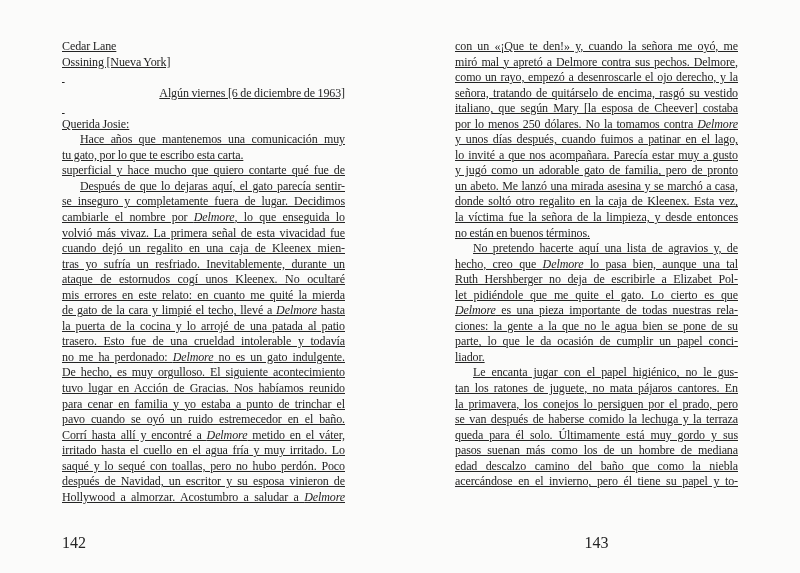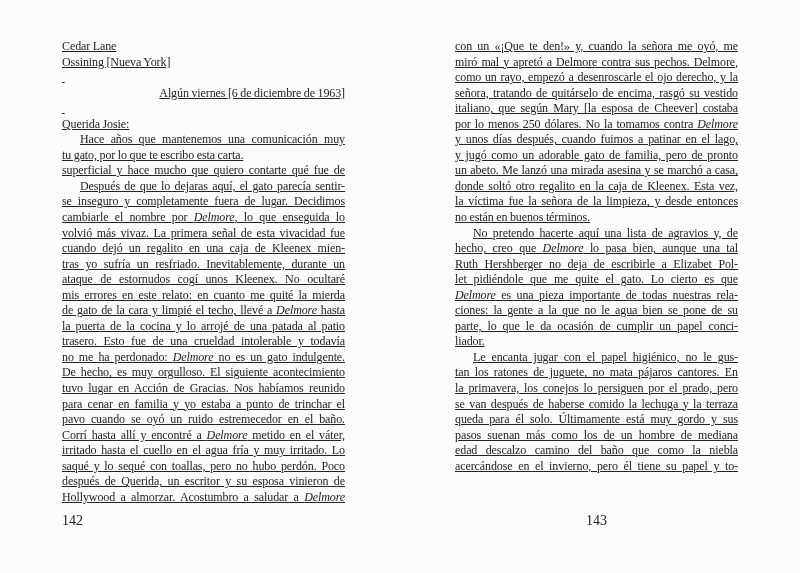--- a/index.html
+++ b/index.html
@@ -46,23 +46,23 @@
     text-decoration: underline;
   }
   .line.j { white-space: normal; }
   .line.end   { text-align: left;  text-align-last: left; }
   .line.left  { text-align: left;  text-align-last: left; }
   .line.right { text-align: right; text-align-last: right; }
   .line.indent { text-indent: 18px; }
   .line.empty  { text-align-last: left; }
   .page-number {
     position: absolute;
-    top: 514px;
+    top: 536px;
     width: 283px;
-    font-size: 14px;
+    font-size: 16px;
     line-height: 14px;
   }
   .page-left  .page-number { left: 62px; text-align: left; }
   .page-right .page-number { left: 55px; text-align: center; }
   i { font-style: italic; }
 </style>
 </head>
 <body style="background: rgb(251, 251, 250);">
 
 <div class="spread" style="color: rgb(36, 36, 36);">
@@ -90,35 +90,36 @@
         <div class="line j">la puerta de la cocina y lo arrojé de una patada al patio</div>
         <div class="line j">trasero. Esto fue de una crueldad intolerable y todavía</div>
         <div class="line j">no me ha perdonado: <i>Delmore</i> no es un gato indulgente.</div>
         <div class="line j">De hecho, es muy orgulloso. El siguiente acontecimiento</div>
         <div class="line j">tuvo lugar en Acción de Gracias. Nos habíamos reunido</div>
         <div class="line j">para cenar en familia y yo estaba a punto de trinchar el</div>
         <div class="line j">pavo cuando se oyó un ruido estremecedor en el baño.</div>
         <div class="line j">Corrí hasta allí y encontré a <i>Delmore</i> metido en el váter,</div>
         <div class="line j">irritado hasta el cuello en el agua fría y muy irritado. Lo</div>
         <div class="line j">saqué y lo sequé con toallas, pero no hubo perdón. Poco</div>
-        <div class="line j">después de Querida, un escritor y su esposa vinieron de</div>
+        <div class="line j">después de Navidad, un escritor y su esposa vinieron de</div>
         <div class="line j">Hollywood a almorzar. Acostumbro a saludar a <i>Delmore</i></div>
       </div>
     <div class="page-number">142</div>
   </div>
 
   <div class="page page-right">
     <div class="page-body">
         <div class="line j">con un «¡Que te den!» y, cuando la señora me oyó, me</div>
         <div class="line j">miró mal y apretó a Delmore contra sus pechos. Delmore,</div>
         <div class="line j">como un rayo, empezó a desenroscarle el ojo derecho, y la</div>
         <div class="line j">señora, tratando de quitárselo de encima, rasgó su vestido</div>
         <div class="line j">italiano, que según Mary [la esposa de Cheever] costaba</div>
         <div class="line j">por lo menos 250 dólares. No la tomamos contra <i>Delmore</i></div>
         <div class="line j">y unos días después, cuando fuimos a patinar en el lago,</div>
+        <div class="line j">lo invité a que nos acompañara. Parecía estar muy a gusto</div>
         <div class="line j">y jugó como un adorable gato de familia, pero de pronto</div>
         <div class="line j">un abeto. Me lanzó una mirada asesina y se marchó a casa,</div>
         <div class="line j">donde soltó otro regalito en la caja de Kleenex. Esta vez,</div>
         <div class="line j">la víctima fue la señora de la limpieza, y desde entonces</div>
         <div class="line j end">no están en buenos términos.</div>
         <div class="line j indent">No pretendo hacerte aquí una lista de agravios y, de</div>
         <div class="line j">hecho, creo que <i>Delmore</i> lo pasa bien, aunque una tal</div>
         <div class="line j">Ruth Hershberger no deja de escribirle a Elizabet Pol-</div>
         <div class="line j">let pidiéndole que me quite el gato. Lo cierto es que</div>
         <div class="line j"><i>Delmore</i> es una pieza importante de todas nuestras rela-</div>

